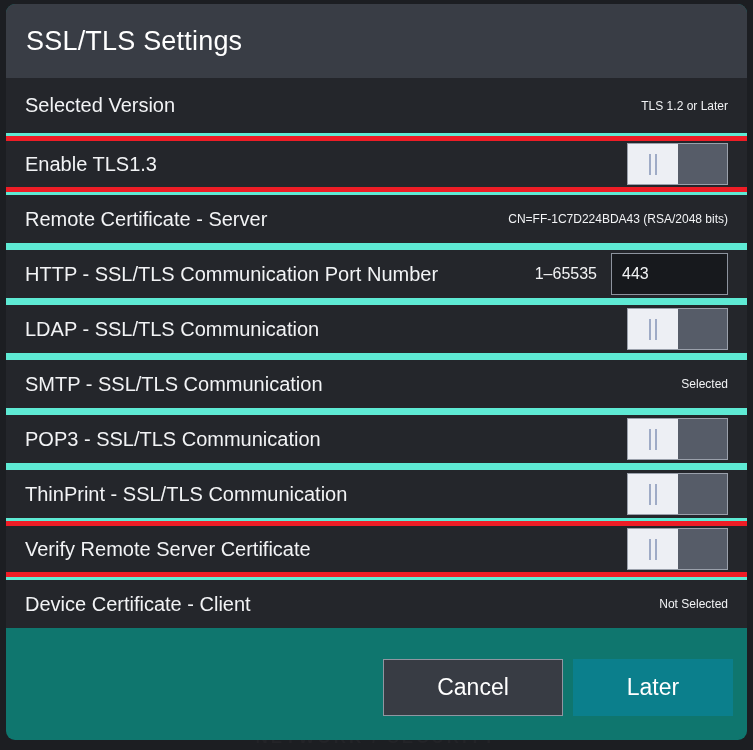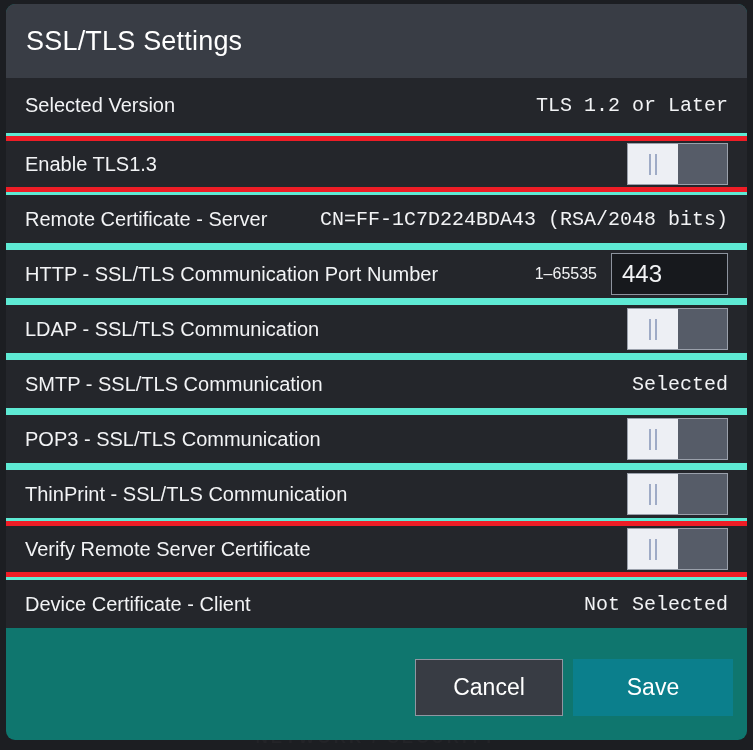--- a/index.html
+++ b/index.html
@@ -71,24 +71,23 @@
   }
 
   .row-right {
     margin-left: auto;
     display: flex;
     align-items: center;
     gap: 14px;
   }
 
   .row-value {
-    font-size: 20px;
+    font-size: 12px;
     color: #f2f3f5;
     white-space: nowrap;
-    font-family: Liberation Mono, monospace;
   }
 
   .range-hint {
     font-size: 16px;
     color: #f2f3f5;
     white-space: nowrap;
   }
 
   
   .toggle {
@@ -116,21 +115,21 @@
     background: #9fabc6;
   }
 
   
   .port-input {
     width: 117px;
     height: 42px;
     background: #17191d;
     border: 1px solid #8d939e;
     color: #f2f3f5;
-    font-size: 24px;
+    font-size: 16px;
     font-family: "Liberation Sans", sans-serif;
     padding: 0 10px;
     outline: none;
   }
 
   
   .row.highlighted::after {
     content: "";
     position: absolute;
     left: -6px;
@@ -160,21 +159,21 @@
     font-size: 23px;
     font-family: "Liberation Sans", sans-serif;
     color: #ffffff;
     border: none;
     cursor: pointer;
     display: flex;
     align-items: center;
     justify-content: center;
   }
   #cancel-button {
-    width: 148px;
+    width: 180px;
     background: #383c44;
     border: 1px solid #9096a1;
   }
   #save-button {
     width: 160px;
     background: #0b7f8c;
   }
 </style>
 </head>
 <body>
@@ -271,16 +270,16 @@
       <div class="row">
         <div class="row-label">Device Certificate - Client</div>
         <div class="row-right">
           <div class="row-value">Not Selected</div>
         </div>
       </div>
     </div>
 
   <div id="footer">
     <button class="btn" id="cancel-button">Cancel</button>
-    <button class="btn" id="save-button">Save</button>
+    <button class="btn" id="save-button">Later</button>
   </div>
 
 </div>
 
 </body></html>

